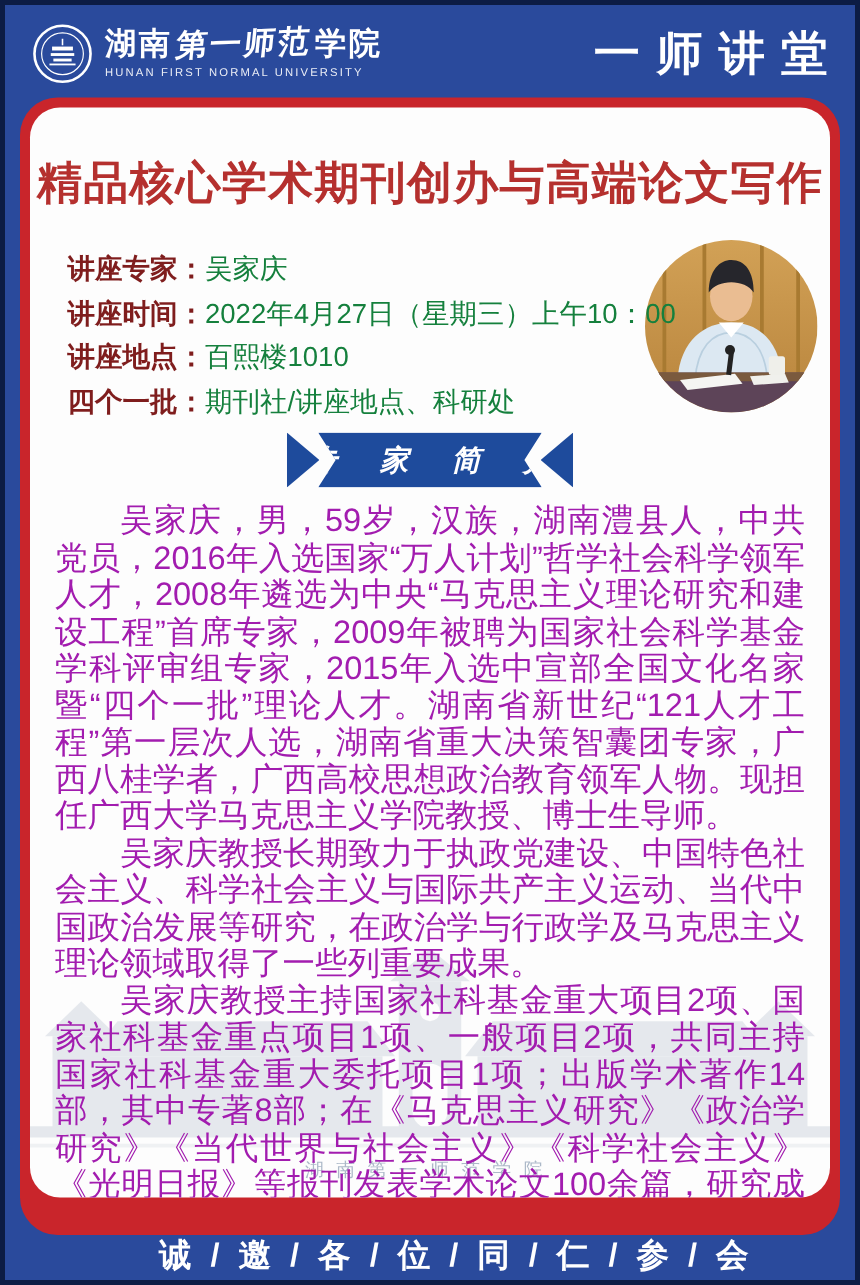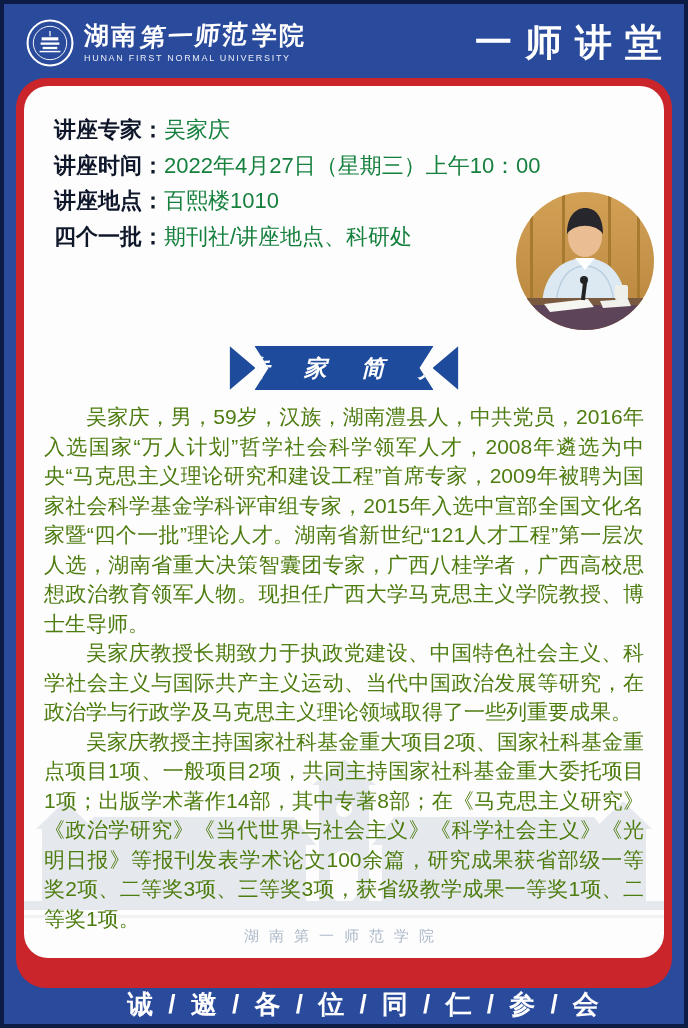--- a/index.html
+++ b/index.html
@@ -18,35 +18,35 @@
   .calli{display:inline-block;transform:skewX(-8deg) rotate(-2deg);font-weight:700;margin:0 3px;}
   .univ-en{margin-top:6px;font-size:9px;letter-spacing:1.7px;opacity:.9;white-space:nowrap;}
   .program{margin-left:auto;font-size:37px;font-weight:600;letter-spacing:13px;margin-right:-13px;white-space:nowrap;}
   
   .red-mat{position:absolute;left:16px;right:16px;top:78px;bottom:40px;background:#c9252b;border-radius:30px;}
   .card{position:absolute;left:24px;right:24px;top:86px;height:872px;background:#fdfdfd;border-radius:24px;overflow:hidden;}
   
   .lec-title{margin-top:36px;text-align:center;font-size:36px;font-weight:800;letter-spacing:1px;color:#b5302e;white-space:nowrap;}
   .info{margin:26px 0 0 30px;position:relative;z-index:2;}
   .info-row{line-height:35.5px;font-size:22px;white-space:nowrap;}
-  .info-label{font-weight:800;color:#0f172a;}
+  .info-label{font-weight:800;color:#7f1d1d;}
   .info-value{color:#15803d;}
   .photo{position:absolute;left:492px;top:106px;width:138px;height:138px;z-index:1;}
   
   .ribbon{position:absolute;top:260px;left:50%;transform:translateX(-50%);width:229px;height:44px;font-style:italic;}
   .ribbon-body{position:absolute;left:25px;right:25px;top:0;bottom:0;background:#1e4b9c;
     clip-path:polygon(0 0,100% 0,calc(100% - 14px) 50%,100% 100%,0 100%,14px 50%);
     display:flex;align-items:center;justify-content:center;}
   .ribbon-text{color:#fff;font-size:23px;font-weight:800;letter-spacing:14px;padding-left:14px;white-space:nowrap;}
   .ribbon-tail{position:absolute;top:0;bottom:0;width:26px;background:#1e4b9c;}
   .tail-l{left:0;clip-path:polygon(0 0,100% 50%,0 100%);}
   .tail-r{right:0;clip-path:polygon(100% 0,0 50%,100% 100%);}
   
-  .bio{position:absolute;top:316px;left:20px;right:20px;z-index:2;color:#4d7c0f;
-    font-size:21px;line-height:29.5px;text-align:justify;}
+  .bio{position:absolute;top:316px;left:20px;right:20px;z-index:2;color:#a21caf;
+    font-size:26px;line-height:29.5px;text-align:justify;}
   .bio p{margin:0;text-indent:2em;}
   
   .watermark{position:absolute;left:0;right:0;bottom:0;height:205px;z-index:0;pointer-events:none;}
   .wm-art{position:absolute;inset:0;opacity:.18;}
   .wm-text{position:absolute;bottom:12px;left:0;right:0;text-align:center;
     font-size:15px;letter-spacing:10px;color:#8195ad;opacity:.65;white-space:nowrap;}
   
   .footer{position:absolute;left:0;right:0;bottom:6px;height:36px;display:flex;align-items:center;justify-content:center;
     color:#fff;font-size:26px;font-weight:600;letter-spacing:4px;white-space:nowrap;padding-left:42px;}
 </style>
@@ -69,20 +69,21 @@
       <div class="univ-cn"><span>湖南</span><span class="calli">第一师范</span><span>学院</span></div>
       <div class="univ-en">HUNAN FIRST NORMAL UNIVERSITY</div>
     </div>
     <div class="program">一师讲堂</div>
   </div>
 
   <div class="red-mat"></div>
 
   <div class="card">
 
+    <div class="lec-title">精品核心学术期刊创办与高端论文写作</div>
 
     <div class="info">
       <div class="info-row">
         <span class="info-label">讲座专家：</span><span class="info-value">吴家庆</span>
       </div>
       <div class="info-row">
         <span class="info-label">讲座时间：</span><span class="info-value">2022年4月27日（星期三）上午10：00</span>
       </div>
       <div class="info-row">
         <span class="info-label">讲座地点：</span><span class="info-value">百熙楼1010</span>

